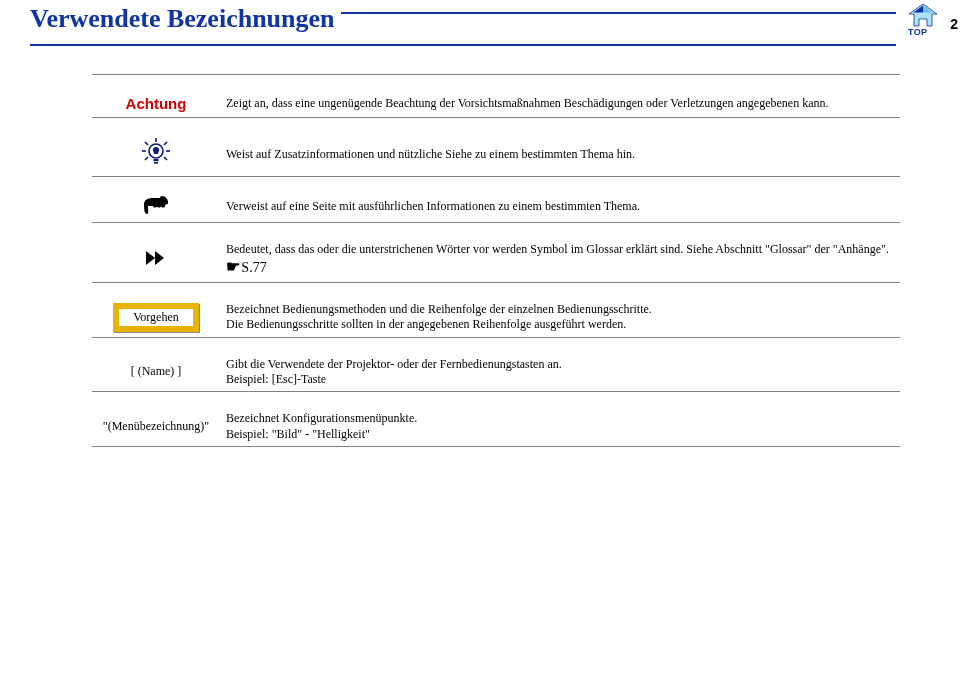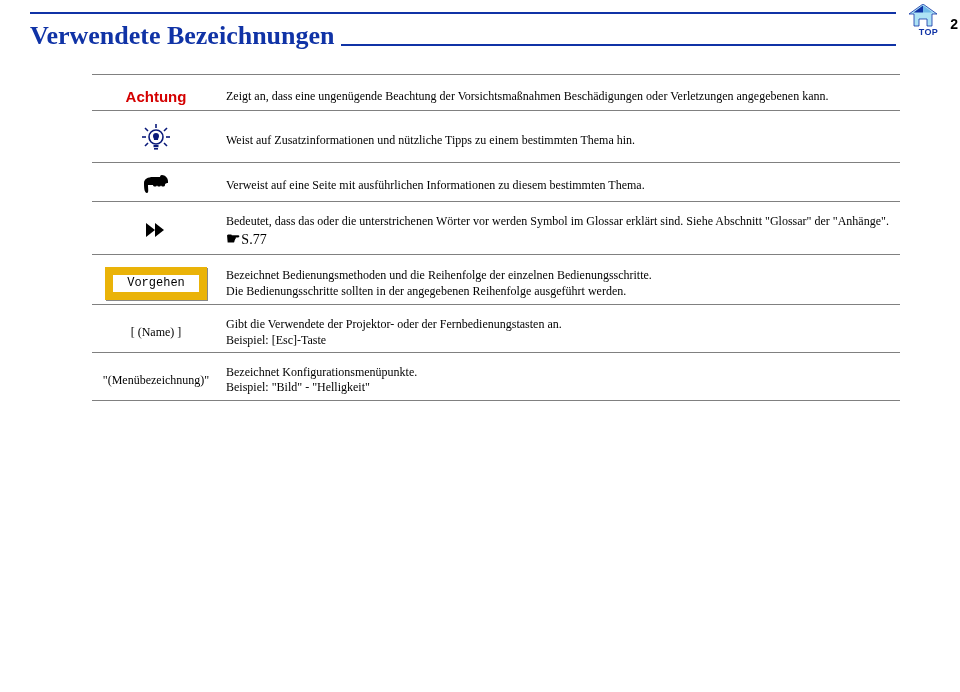--- a/index.html
+++ b/index.html
@@ -19,33 +19,33 @@
     position: absolute;
     top: 12px;
     left: 30px;
     right: 64px;
     height: 34px;
     border-top: 2px solid #1033a6;
     border-bottom: 2px solid #1033a6;
   }
   .title-text {
     position: absolute;
-    top: 21px;
+    top: 4px;
     left: 30px;
     font-size: 26px;
     font-weight: bold;
     color: #1033a6;
     background: #fff;
     padding-right: 6px;
   }
   .top-badge {
     position: absolute;
     top: 4px;
     right: 22px;
-    text-align: right;
+    text-align: left;
   }
   .top-badge svg { display:block; }
   .top-label {
     font-family: Arial, sans-serif;
     font-size: 9px;
     font-weight: bold;
     color: #1033a6;
     letter-spacing: 0.3px;
     margin-top: -1px;
   }
@@ -65,41 +65,41 @@
   }
   table.sym {
     width: 100%;
     border-collapse: collapse;
     font-size: 12px;
     line-height: 1.28;
     color: #000;
   }
   table.sym td {
     border-bottom: 1px solid #808080;
-    padding: 12px 6px 4px 6px;
+    padding: 19px 6px 4px 6px;
     vertical-align: middle;
   }
   table.sym tr:first-child td { border-top: 1px solid #808080; }
   td.left {
     width: 128px;
     text-align: center;
     padding-top:6px;
     padding-bottom:6px;
   }
   .att-label {
     font-family: Arial, sans-serif;
     font-weight: bold;
     font-size: 15px;
     color: #d40000;
   }
   .proc-btn {
     display: inline-block;
-    border: 8px solid #eab308;
+    border: 6px solid #eab308;
     padding: 1px 14px;
-    font-family: Liberation Mono, monospace;
+    font-family: Liberation Serif, serif;
     font-size: 12px;
     box-shadow: 1px 1px 0 #888;
   }
   .name-label, .menu-label {
     font-size: 12px;
     text-align: right;
   }
   .ref-pointer { font-size: 16px; font-weight:bold; margin-right:-2px;}
   .page-ref { font-size: 14px; }
 </style>
@@ -140,29 +140,29 @@
             <line x1="29" y1="14" x2="25" y2="14"></line>
             <line x1="4" y1="23" x2="7" y2="20"></line>
             <line x1="26" y1="23" x2="23" y2="20"></line>
           </g>
           <circle cx="15" cy="14" r="7" fill="none" stroke="#0a1a7a" stroke-width="1.6"></circle>
           <path d="M12 13 a3 3 0 1 1 6 0 c0 2 -1 2 -1 4 h-4 c0 -2 -1 -2 -1 -4 z" fill="#0a1a7a"></path>
           <rect x="12.5" y="22" width="5" height="2.2" fill="#0a1a7a"></rect>
           <rect x="13" y="25" width="4" height="1.6" fill="#0a1a7a"></rect>
         </svg>
       </td>
-      <td>Weist auf Zusatzinformationen und nützliche Tipps zu einem bestimmten Thema hin.</td>
+      <td>Weist auf Zusatzinformationen und nützliche Siehe zu einem bestimmten Thema hin.</td>
     </tr>
     <tr>
       <td class="left">
         <svg width="26" height="18" viewBox="0 0 26 18">
           <path d="M1 8 C1 4 5 2 10 2 L17 2 C17 2 17 0 19 0 C22 0 25 3 25 6 L25 8 C25 8 22 8 22 10 C22 12 18 12 18 10 C18 12 14 12 14 10 C14 12 10 12 10 10 L5 10 C5 14 6 18 4 18 C1 18 1 11 1 8 Z" fill="#000"></path>
         </svg>
       </td>
-      <td>Verweist auf eine Seite mit ausführlichen Informationen zu diesem bestimmten Thema.</td>
+      <td>Verweist auf eine Seite mit ausführlichen Informationen zu einem bestimmten Thema.</td>
     </tr>
     <tr>
       <td class="left">
         <svg width="20" height="14" viewBox="0 0 20 14">
           <polygon points="0,0 9,7 0,14" fill="#000"></polygon>
           <polygon points="9,0 18,7 9,14" fill="#000"></polygon>
         </svg>
       </td>
       <td>
         <span>Bedeutet, dass das oder die unterstrichenen Wörter vor werden Symbol im Glossar erklärt sind. Siehe Abschnitt "Glossar" der "Anhänge". </span>

